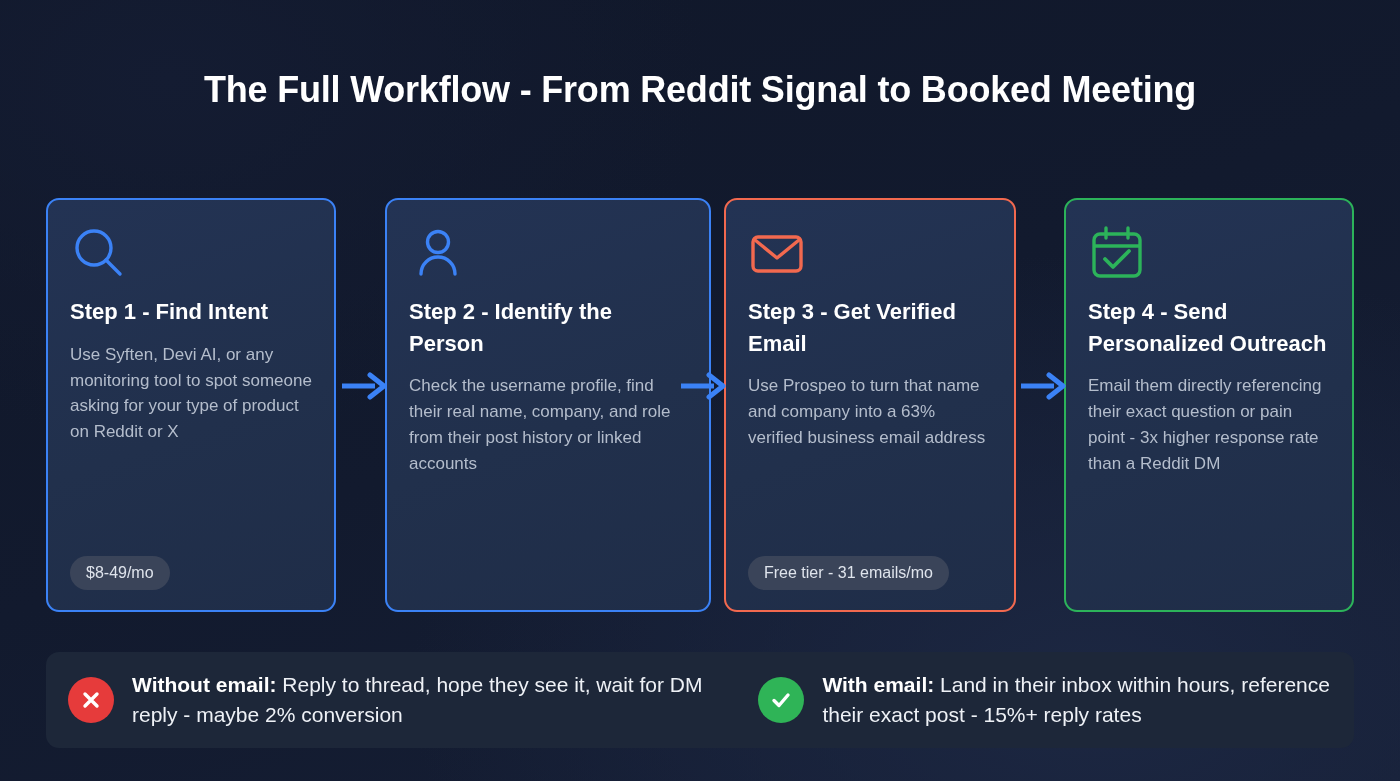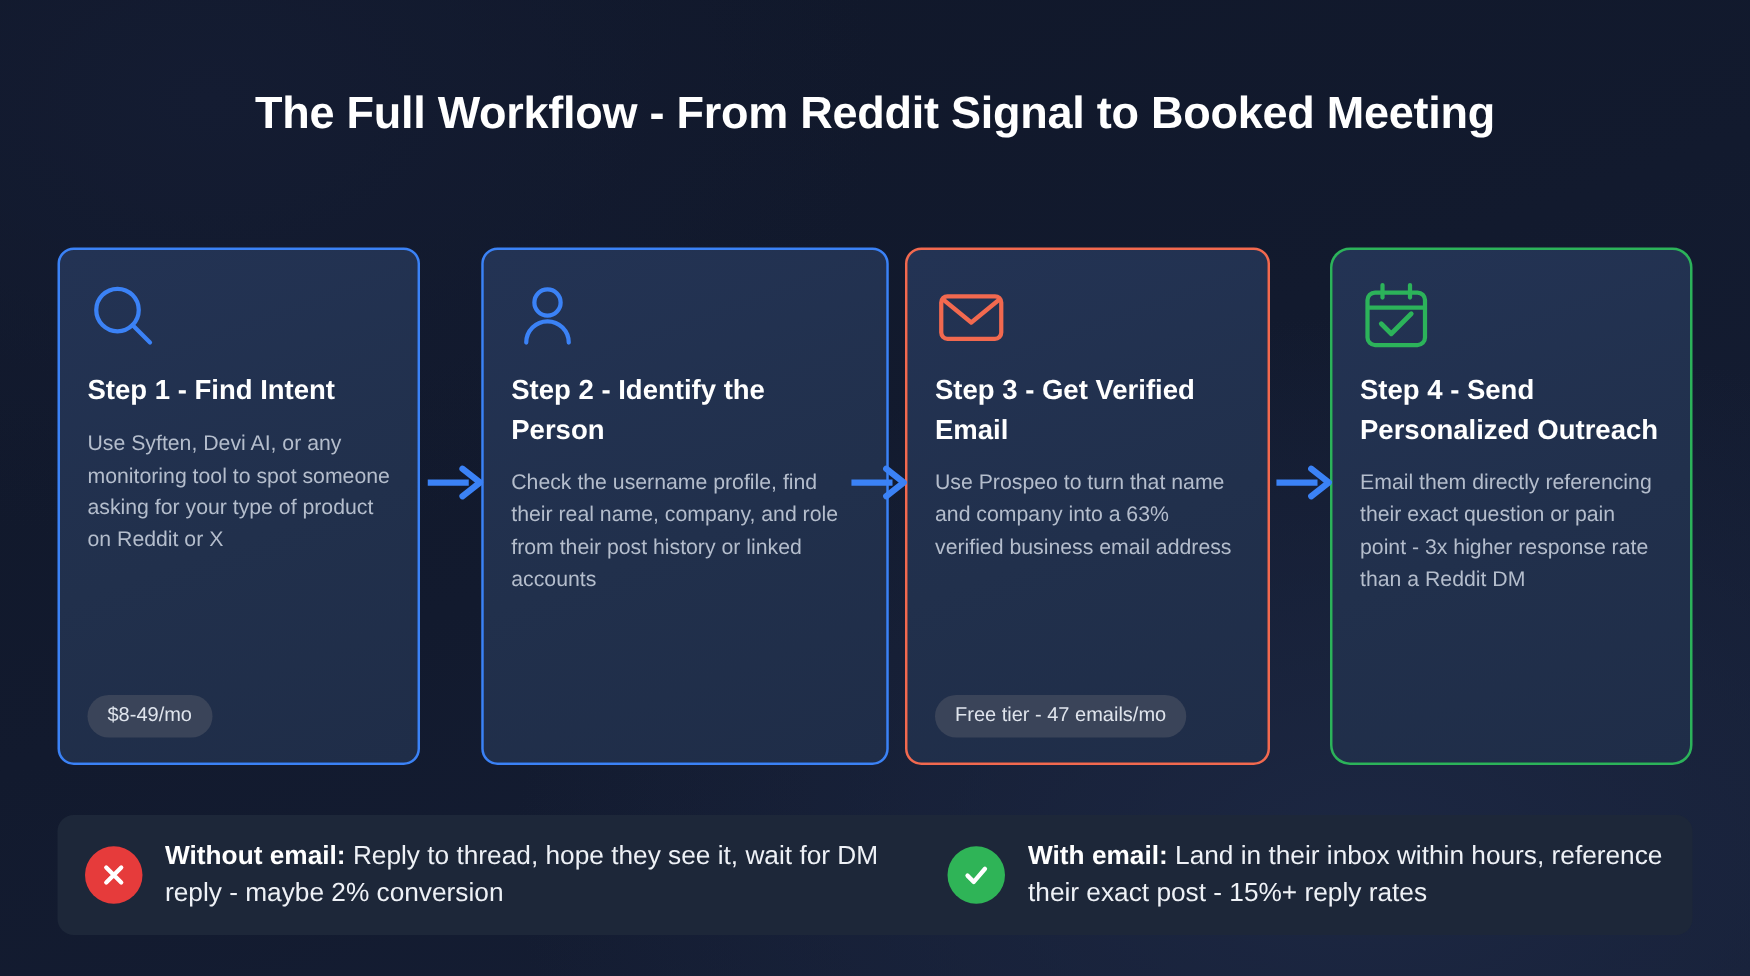--- a/index.html
+++ b/index.html
@@ -53,21 +53,21 @@
     border-radius: 13px;
     border: 2px solid #3b82f6;
     background: linear-gradient(160deg, #233354 0%, #21304c 55%, #1f2d48 100%);
     padding: 24px 22px 20px 22px;
     display: flex;
     flex-direction: column;
   }
   .card.c1 { left: 0px;   width: 290px; }
   .card.c2 { left: 339px; width: 326px; }
   .card.c3 { left: 678px; width: 292px; border-color: #f2694f; }
-  .card.c4 { left: 1018px; width: 290px; border-color: #2cb35a; border-radius: 16px; }
+  .card.c4 { left: 1018px; width: 290px; border-color: #2cb35a; }
 
   .card-icon {
     height: 58px;
     width: 58px;
     margin-bottom: 14px;
     flex: none;
     display: block;
   }
   .card-title {
     font-size: 22px;
@@ -181,21 +181,21 @@
 
     <div class="card c3">
       <span class="card-icon">
         <svg width="58" height="58" viewBox="0 0 58 58" fill="none">
           <rect x="5" y="13" width="48" height="34" rx="5" stroke="#f2694f" stroke-width="3.4"></rect>
           <path d="M7 16 L29 34 L51 16" stroke="#f2694f" stroke-width="3.4" stroke-linecap="round" stroke-linejoin="round"></path>
         </svg>
       </span>
       <h2 class="card-title">Step 3 - Get Verified Email</h2>
       <p class="card-desc">Use Prospeo to turn that name and company into a 63% verified business email address</p>
-      <span class="card-badge">Free tier - 47 emails/mo</span>
+      <span class="card-badge">Free tier - 31 emails/mo</span>
     </div>
 
     <div class="card c4">
       <span class="card-icon">
         <svg width="58" height="58" viewBox="0 0 58 58" fill="none">
           <rect x="6" y="10" width="46" height="42" rx="6" stroke="#2cb35a" stroke-width="3.4"></rect>
           <line x1="6" y1="22" x2="52" y2="22" stroke="#2cb35a" stroke-width="3.4"></line>
           <line x1="18" y1="4" x2="18" y2="14" stroke="#2cb35a" stroke-width="3.4" stroke-linecap="round"></line>
           <line x1="40" y1="4" x2="40" y2="14" stroke="#2cb35a" stroke-width="3.4" stroke-linecap="round"></line>
           <path d="M17 35 L25 43 L41 27" stroke="#2cb35a" stroke-width="3.8" stroke-linecap="round" stroke-linejoin="round" fill="none"></path>

